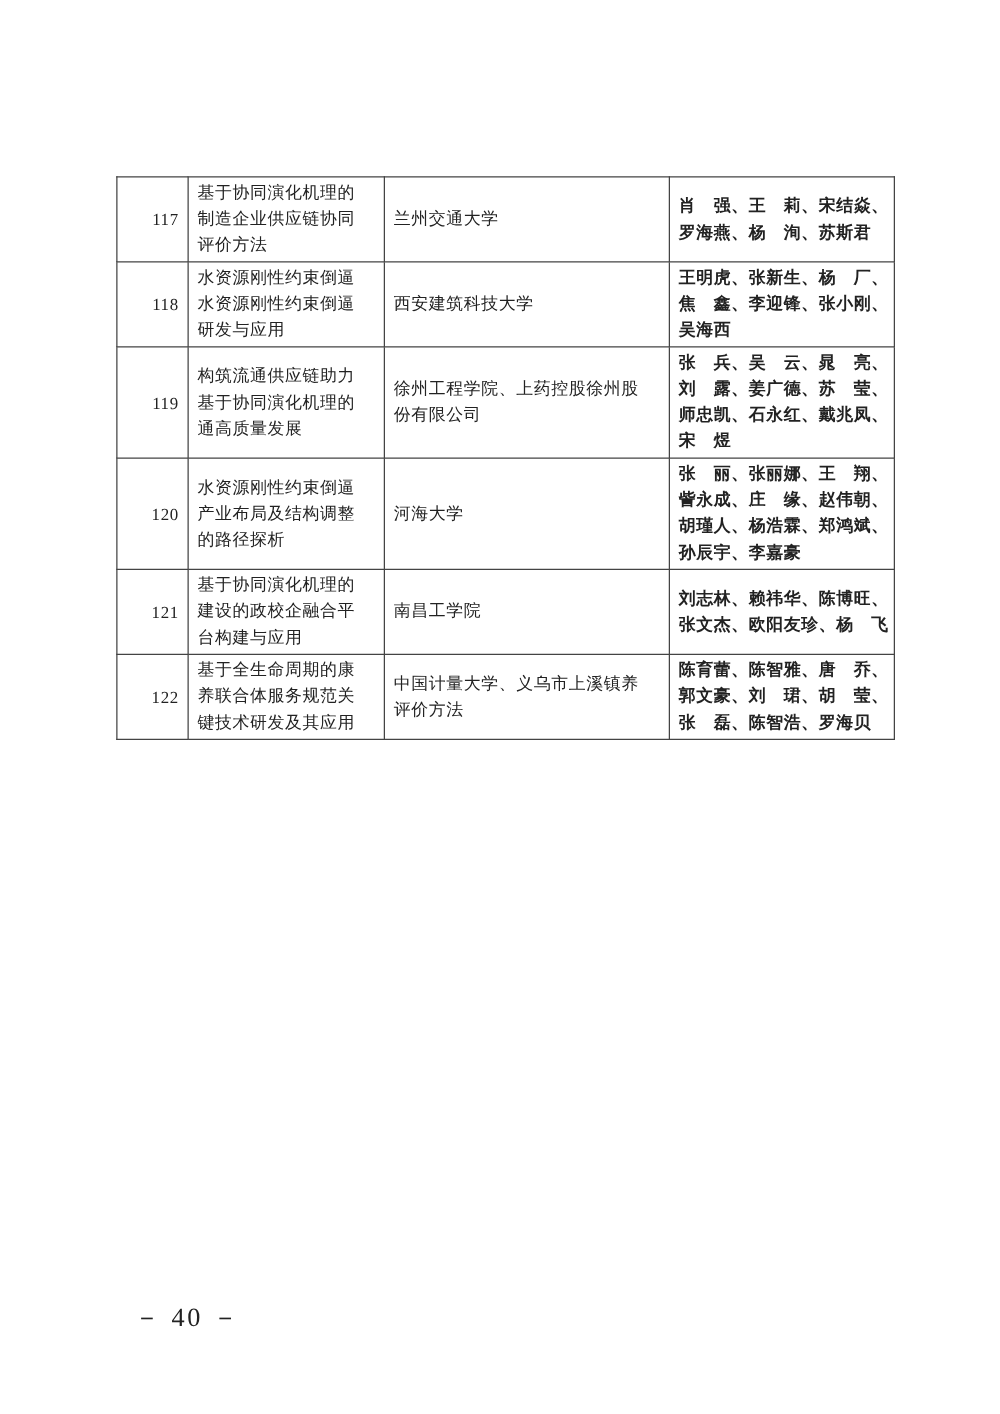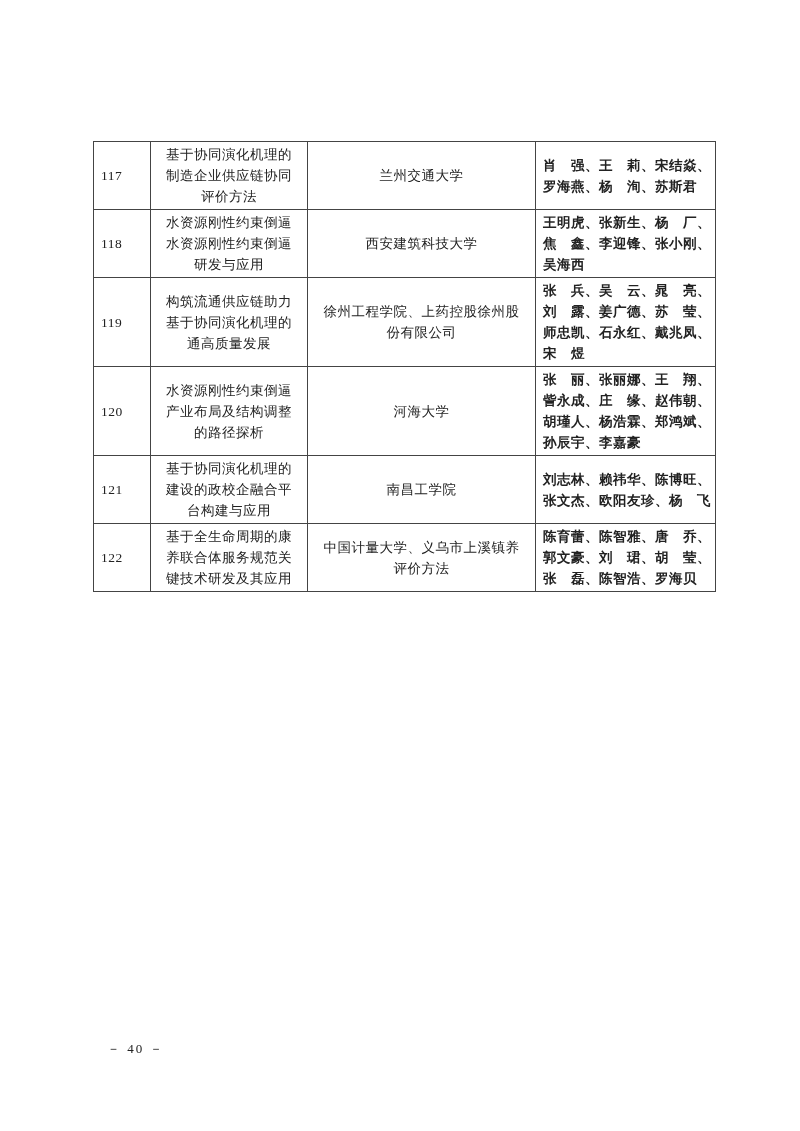--- a/index.html
+++ b/index.html
@@ -29,44 +29,44 @@
       font-size: 13.5px;
       line-height: 21px;
       padding: 2px 7px;
       letter-spacing: 0.5px;
     }
     .award-table col.c-no { width: 57px; }
     .award-table col.c-title { width: 157px; }
     .award-table col.c-org { width: 228px; }
     .award-table col.c-names { width: 180px; }
     .cell-no {
-      text-align: left;
+      text-align: right;
       font-family: "Liberation Serif", "DejaVu Serif", serif;
       font-size: 14px;
     }
     .cell-title, .cell-org, .cell-names {
-      text-align: center;
+      text-align: left;
     }
     .cell-names {
       text-align: justify;
       text-align-last: left;
       padding-left: 6px;
       padding-right: 4px;
       font-weight: bold;
     }
     .line {
       display: block;
       white-space: nowrap;
     }
     .page-number {
       position: absolute;
       left: 107px;
       top: 1040px;
       font-family: "Liberation Serif", "DejaVu Serif", serif;
-      font-size: 13px;
+      font-size: 21px;
       letter-spacing: 2px;
       color: #222222;
     }
   </style>
 </head>
 <body>
 
 <table class="award-table">
   <colgroup>
     <col class="c-no">

